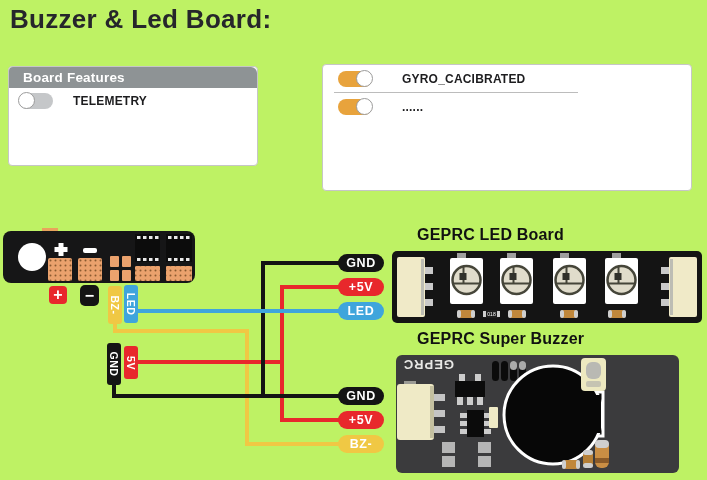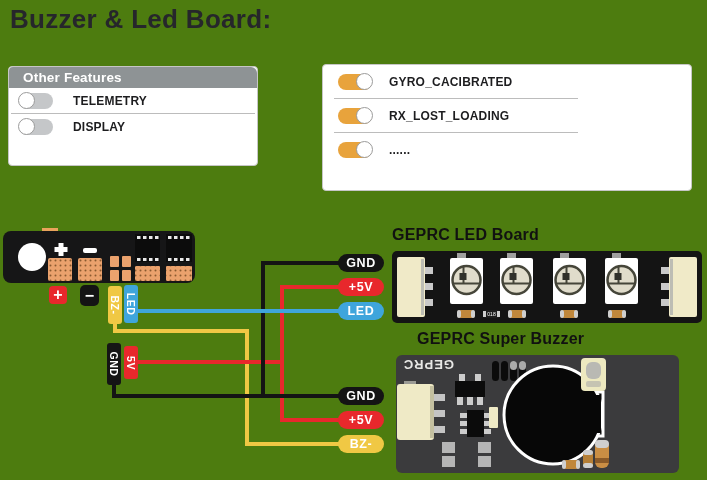--- a/index.html
+++ b/index.html
@@ -1,34 +1,34 @@
 <!DOCTYPE html>
 <html><head>
 <meta charset="utf-8">
 <style>
   html,body{margin:0;padding:0;background:#fff;}
-  .stage{position:relative;width:707px;height:480px;background:#4d7c0f;overflow:hidden;
+  .stage{position:relative;width:707px;height:480px;background:#bef264;overflow:hidden;
          font-family:"Liberation Sans", sans-serif;}
 
   
   .page-title{position:absolute;left:10px;top:4px;font-size:26px;font-weight:800;
               color:#26262b;letter-spacing:0.3px;}
 
   
   .panel{position:absolute;background:#fff;border:1px solid #c6c6c6;border-radius:4px;box-sizing:border-box;}
   .panel-header{height:21px;background:#8e9395;color:#ffffff;font-size:13.5px;font-weight:bold;
                 display:flex;align-items:center;border-radius:4px 6px 0 0;letter-spacing:0.2px;}
   .panel-a{left:8px;top:66px;width:250px;height:100px;}
   .panel-a .panel-header{padding-left:14px;}
   .panel-b{left:322px;top:64px;width:370px;height:127px;}
   .panel-b .panel-header{padding-left:15px;}
   .rows{display:flex;flex-direction:column;}
   .row{display:flex;align-items:center;position:relative;}
   .panel-a .row{height:26px;padding-left:10px;}
-  .panel-b .row{height:34px;padding-left:15px;}
+  .panel-b .row{height:28px;padding-left:15px;gap:13px;}
   .panel-a .row:not(:last-child)::after{content:"";position:absolute;left:2px;right:2px;bottom:0;
       height:1px;background:#bcbcbc;}
   .panel-b .row:not(:last-child)::after{content:"";position:absolute;left:11px;width:244px;bottom:0;
       height:1px;background:#bcbcbc;}
   .row-label{font-size:12px;font-weight:bold;color:#1d1d1f;letter-spacing:0.2px;}
   .panel-a .row-label{margin-left:20px;}
   .panel-b .row-label{margin-left:17px;}
   .toggle{width:34px;height:16px;border-radius:8px;position:relative;flex:0 0 auto;cursor:pointer;}
   .toggle .knob{position:absolute;top:-1px;width:17px;height:17px;border-radius:50%;
       background:#fff;border:1px solid #9b9b9b;box-sizing:border-box;}
@@ -56,63 +56,51 @@
   .vtag{position:absolute;z-index:2;border-radius:3px;}
   .vtag span{position:absolute;left:50%;top:50%;transform:translate(-50%,-50%) rotate(90deg);
       color:#fff;font-size:10.5px;font-weight:bold;white-space:nowrap;letter-spacing:0.5px;}
   .tag-bz{left:108px;top:286px;width:14px;height:38px;background:#f0c844;}
   .tag-led{left:124px;top:285px;width:14px;height:38px;background:#3fa5dc;}
   .tag-gnd{left:107px;top:343px;width:14px;height:42px;background:#151515;}
   .tag-5v{left:124px;top:346px;width:14px;height:33px;background:#e8282c;}
 
   
   .board-title{position:absolute;font-size:16px;font-weight:800;color:#111;z-index:2;letter-spacing:0.2px;}
-  .t-led{left:392px;top:226px;}
+  .t-led{left:417px;top:226px;}
   .t-buz{left:417px;top:330px;text-align:right;}
   .ledboard-svg{position:absolute;left:392px;top:250px;z-index:2;}
   .buzzer-svg{position:absolute;left:396px;top:354px;z-index:2;}
 </style>
 </head>
 <body>
 
 <div class="stage">
 
   <div class="page-title">Buzzer &amp; Led Board:</div>
 
   <div class="panel panel-a">
-    <div class="panel-header">Other Features</div>
+    <div class="panel-header">Board Features</div>
     <div class="rows">
       <div class="row">
         <span class="toggle off">
             <span class="knob"></span>
           </span>
         <span class="row-label">TELEMETRY</span>
       </div>
-      <div class="row">
-        <span class="toggle off">
-            <span class="knob"></span>
-          </span>
-        <span class="row-label">DISPLAY</span>
-      </div>
     </div>
   </div>
 
   <div class="panel panel-b">
     <div class="rows">
       <div class="row">
         <span class="toggle on">
             <span class="knob"></span>
           </span>
         <span class="row-label">GYRO_CACIBRATED</span>
-      </div>
-      <div class="row">
-        <span class="toggle on">
-            <span class="knob"></span>
-          </span>
-        <span class="row-label">RX_LOST_LOADING</span>
       </div>
       <div class="row">
         <span class="toggle on">
             <span class="knob"></span>
           </span>
         <span class="row-label">......</span>
       </div>
     </div>
   </div>
 

